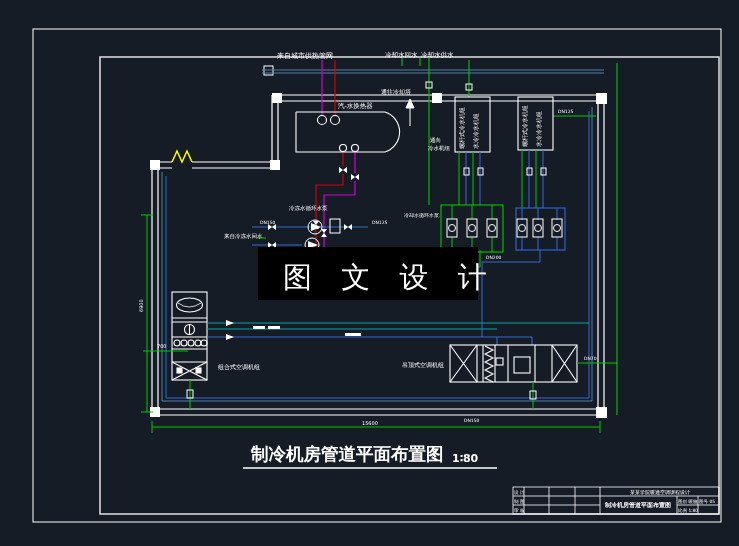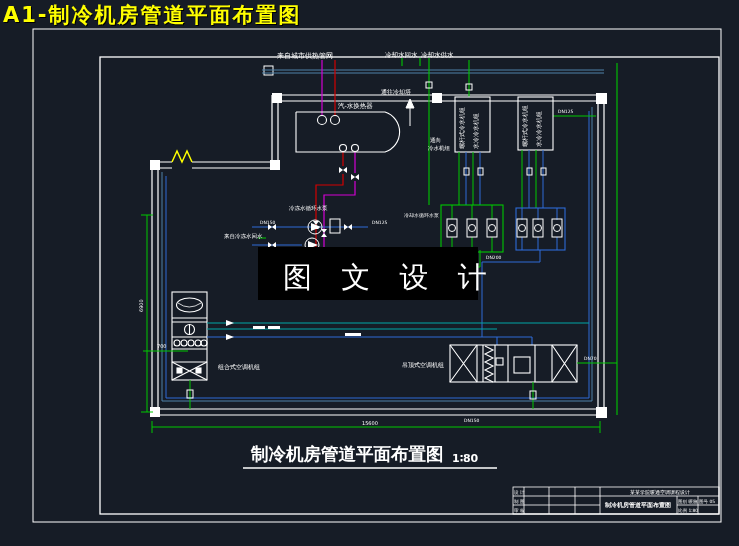--- a/index.html
+++ b/index.html
@@ -252,14 +252,13 @@
     <text x="660" y="494" font-size="5" text-anchor="middle">某某学院暖通空调课程设计</text>
     <text x="638" y="507" font-size="6" font-weight="bold" text-anchor="middle">制冷机房管道平面布置图</text>
     <text x="514" y="494" font-size="4.5">设 计</text>
     <text x="514" y="503" font-size="4.5">制 图</text>
     <text x="514" y="512" font-size="4.5">审 核</text>
     <text x="678" y="503" font-size="4.5">图别 暖施</text>
     <text x="699" y="503" font-size="4.5">图号 05</text>
     <text x="678" y="512" font-size="4.5">比例 1∶80</text>
   </svg>
 
-  <div id="page-title">A1-制冷机房管道平面布置图</div>
 </div>
 
 </body></html>

